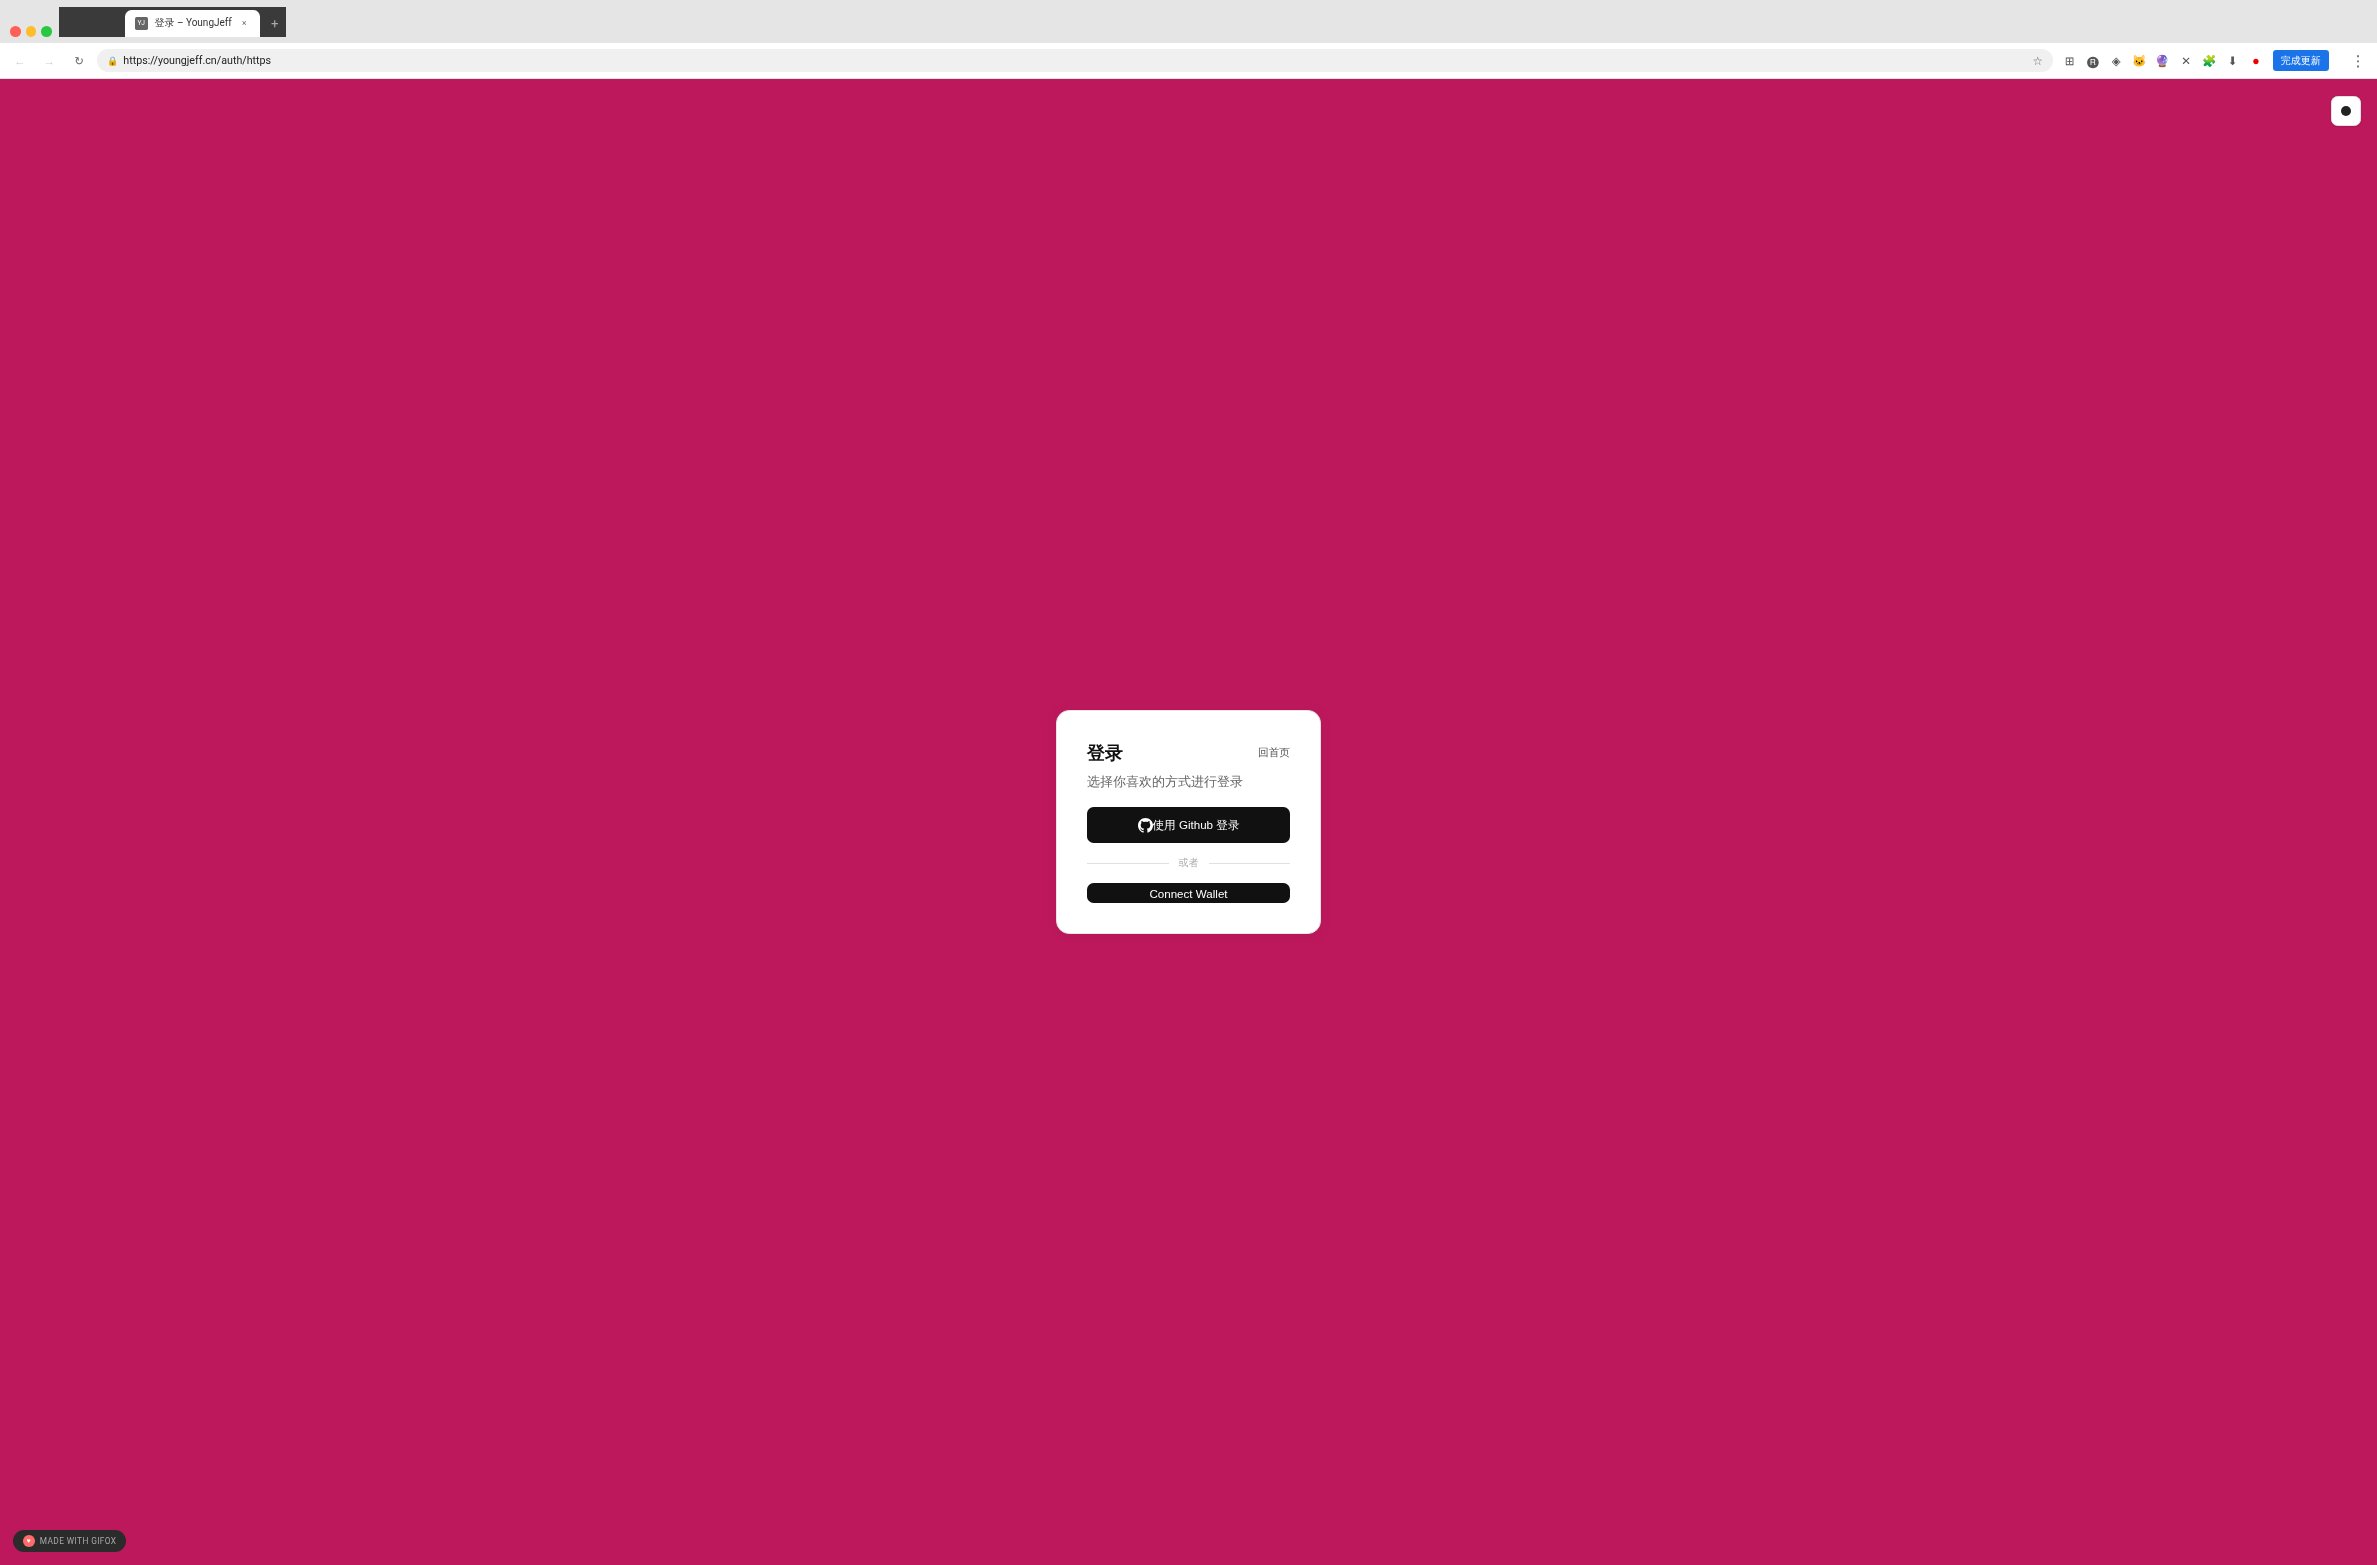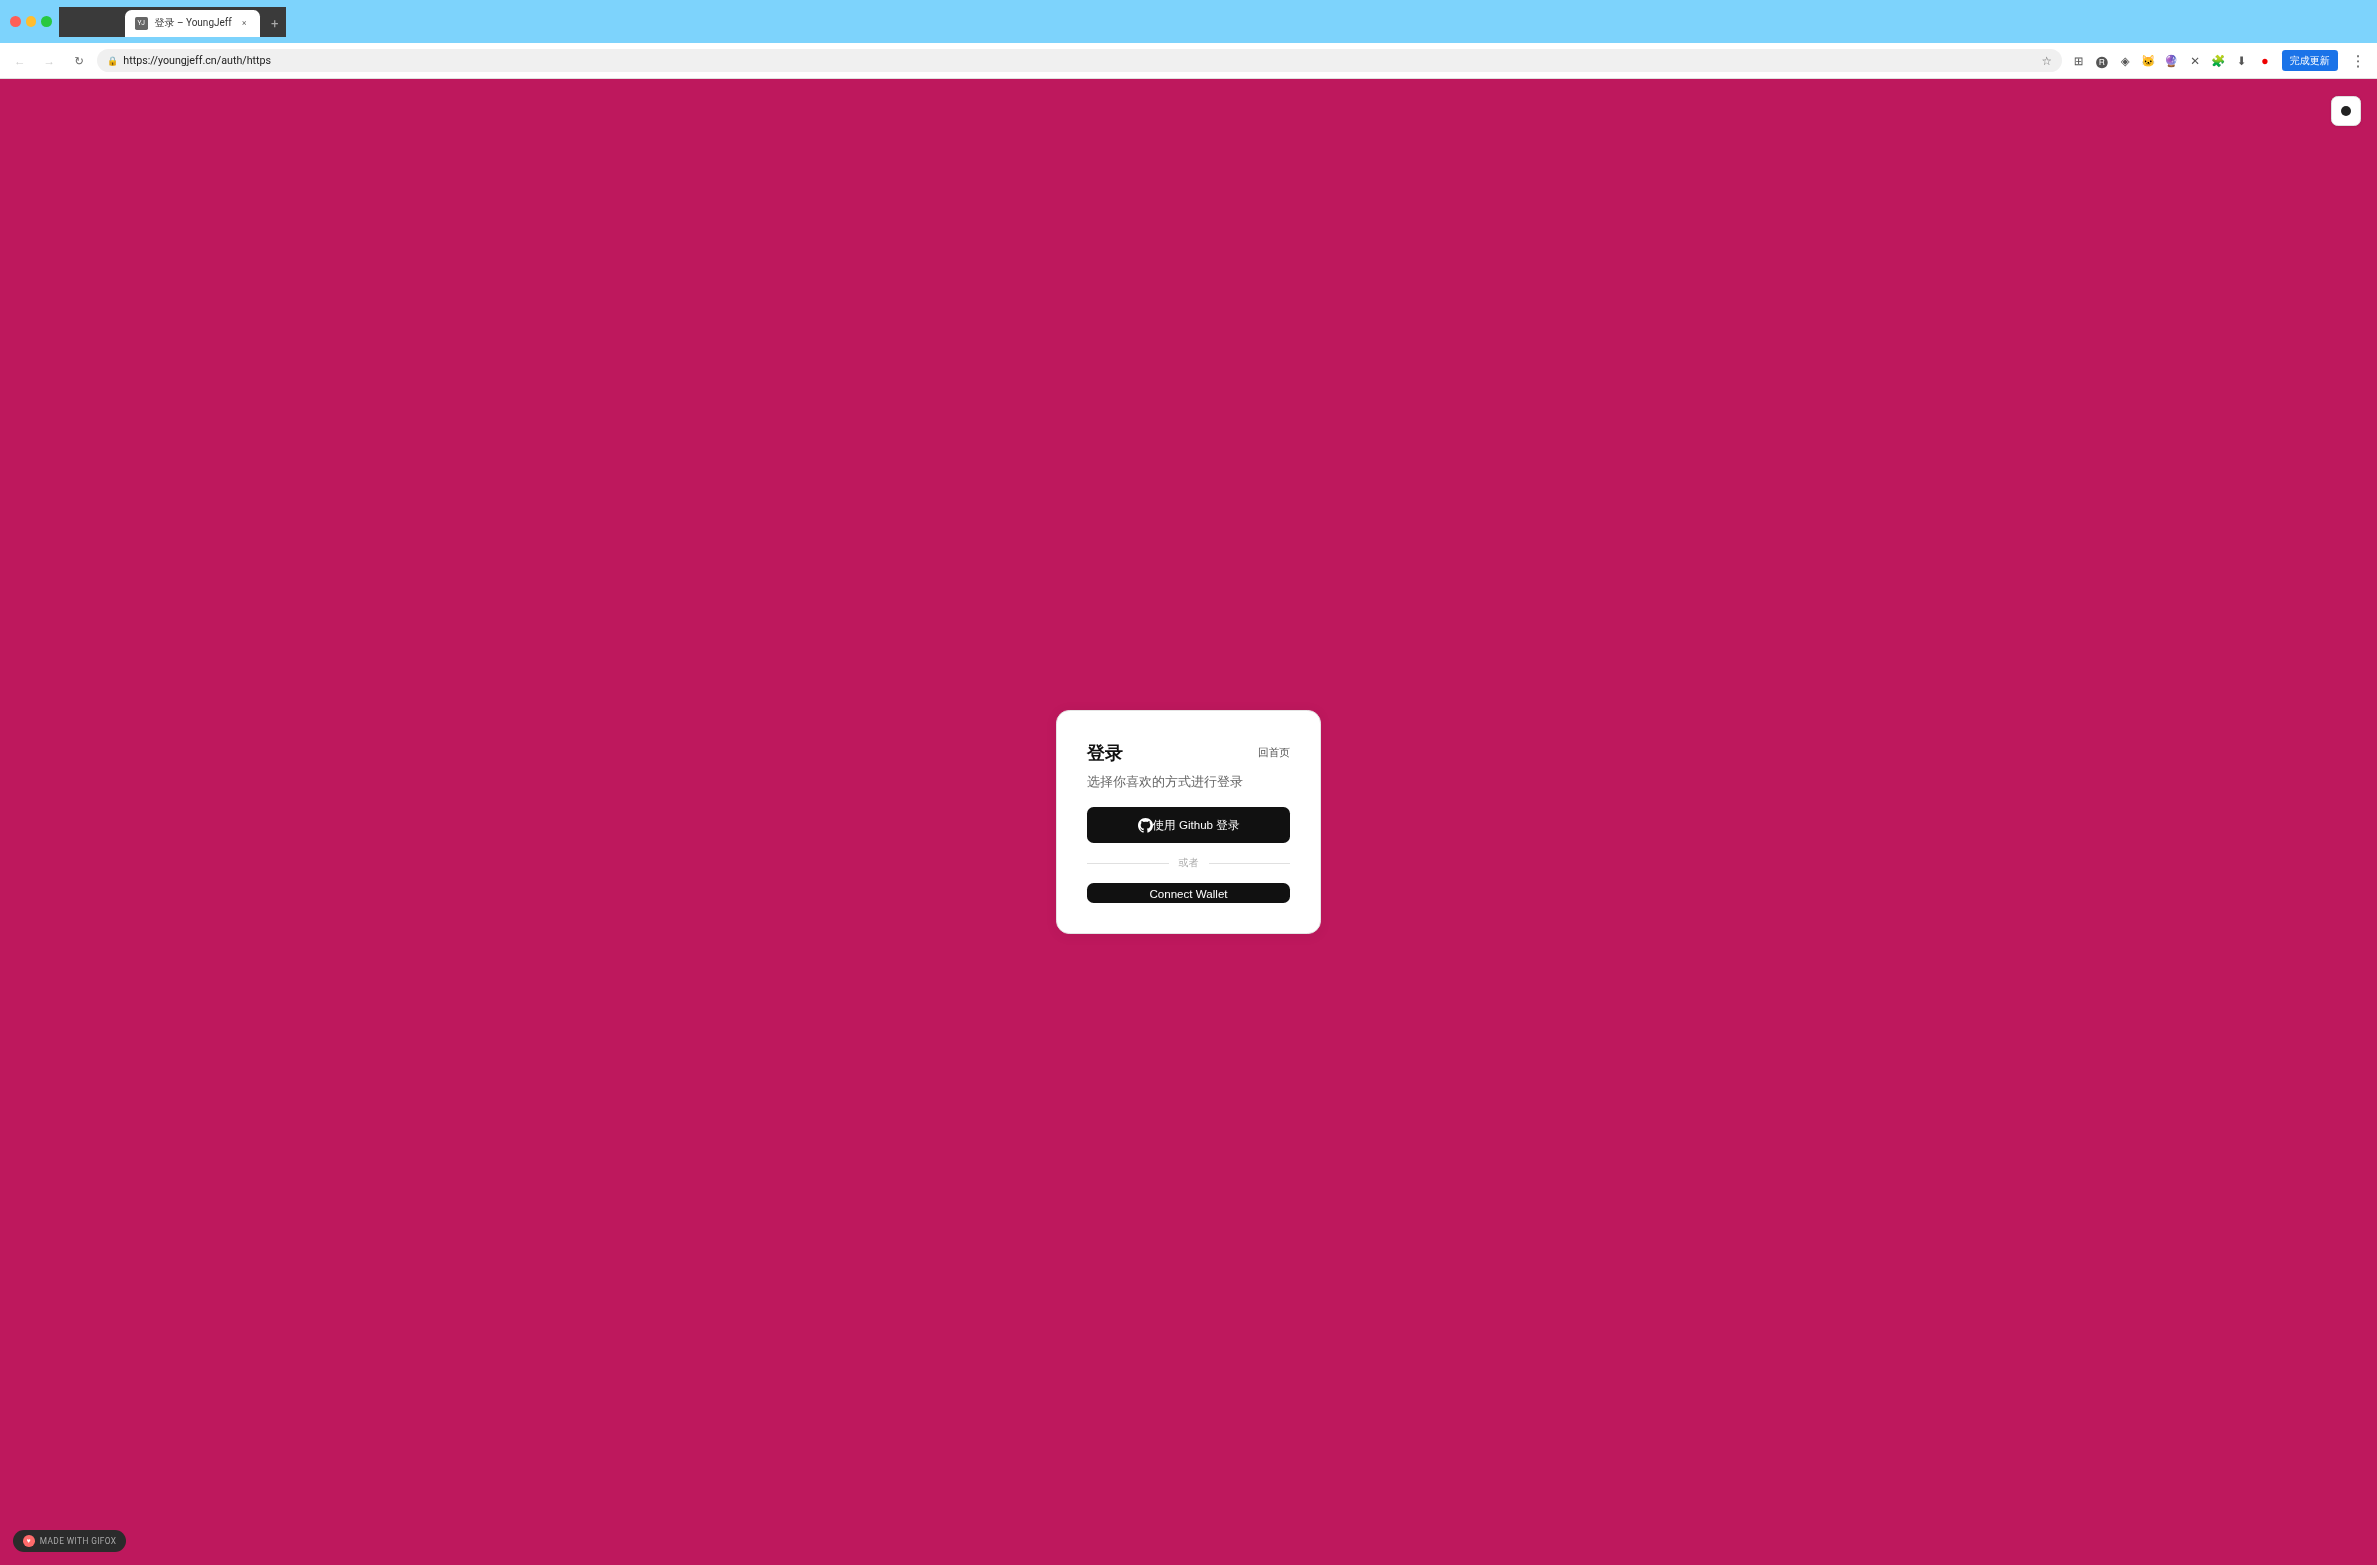--- a/index.html
+++ b/index.html
@@ -19,24 +19,24 @@
 
     
     .browser-chrome {
       background: #2b2b2b;
       width: 100%;
       flex-shrink: 0;
     }
 
     .title-bar {
       display: flex;
-      align-items: center;
+      align-items: flex-end;
       padding: 6.6px 10px;
       gap: 6.6px;
-      background: #7dd3fc;
+      background: #e5e5e5;
     }
 
     .traffic-lights {
       display: flex;
       gap: 5px;
       align-items: center;
     }
 
     .traffic-light {
       width: 10.7px;
@@ -185,21 +185,21 @@
       align-items: center;
       justify-content: center;
       font-size: 11.6px;
       color: #555;
       cursor: pointer;
     }
 
     .nav-actions {
       display: flex;
       align-items: center;
-      gap: 9px;
+      gap: 18px;
     }
 
     .update-btn {
       background: #1a73e8;
       color: white;
       border: none;
       border-radius: 3.3px;
       padding: 3.3px 8.3px;
       font-size: 10px;
       cursor: pointer;

